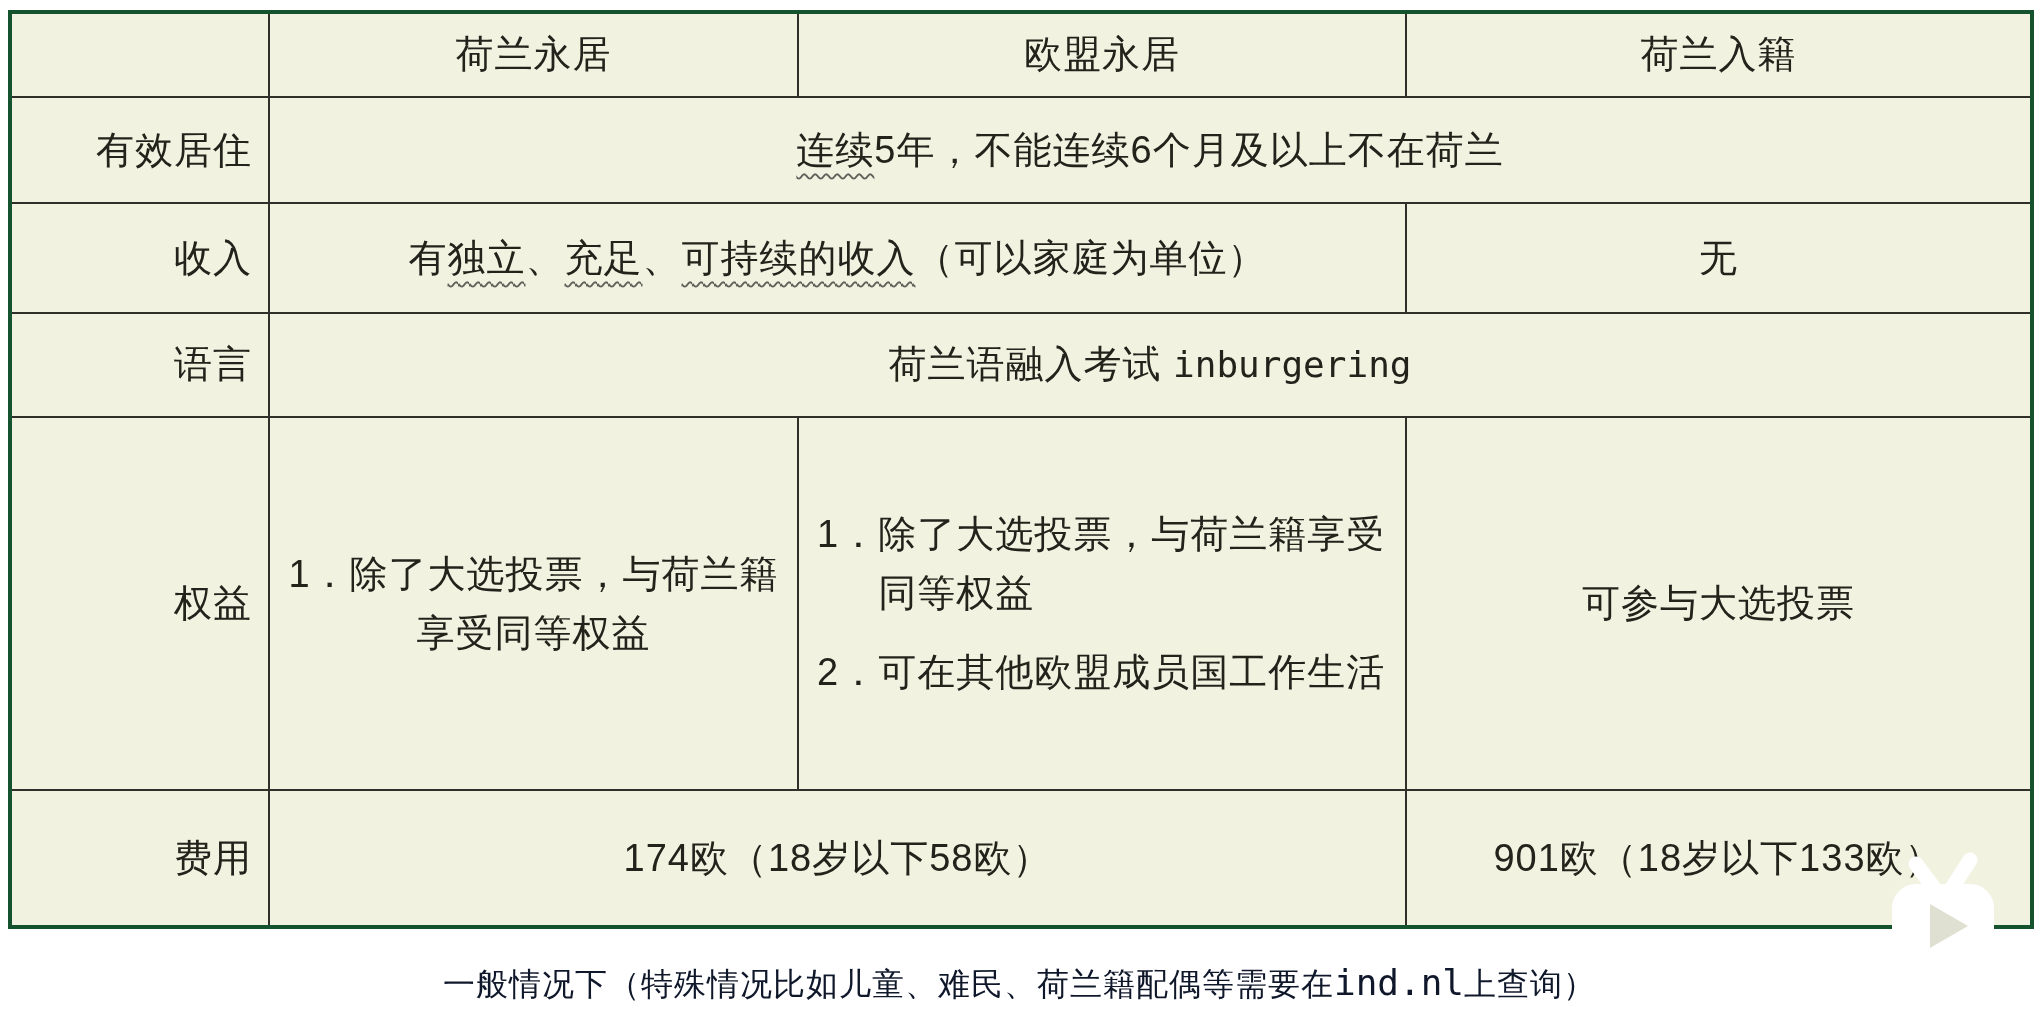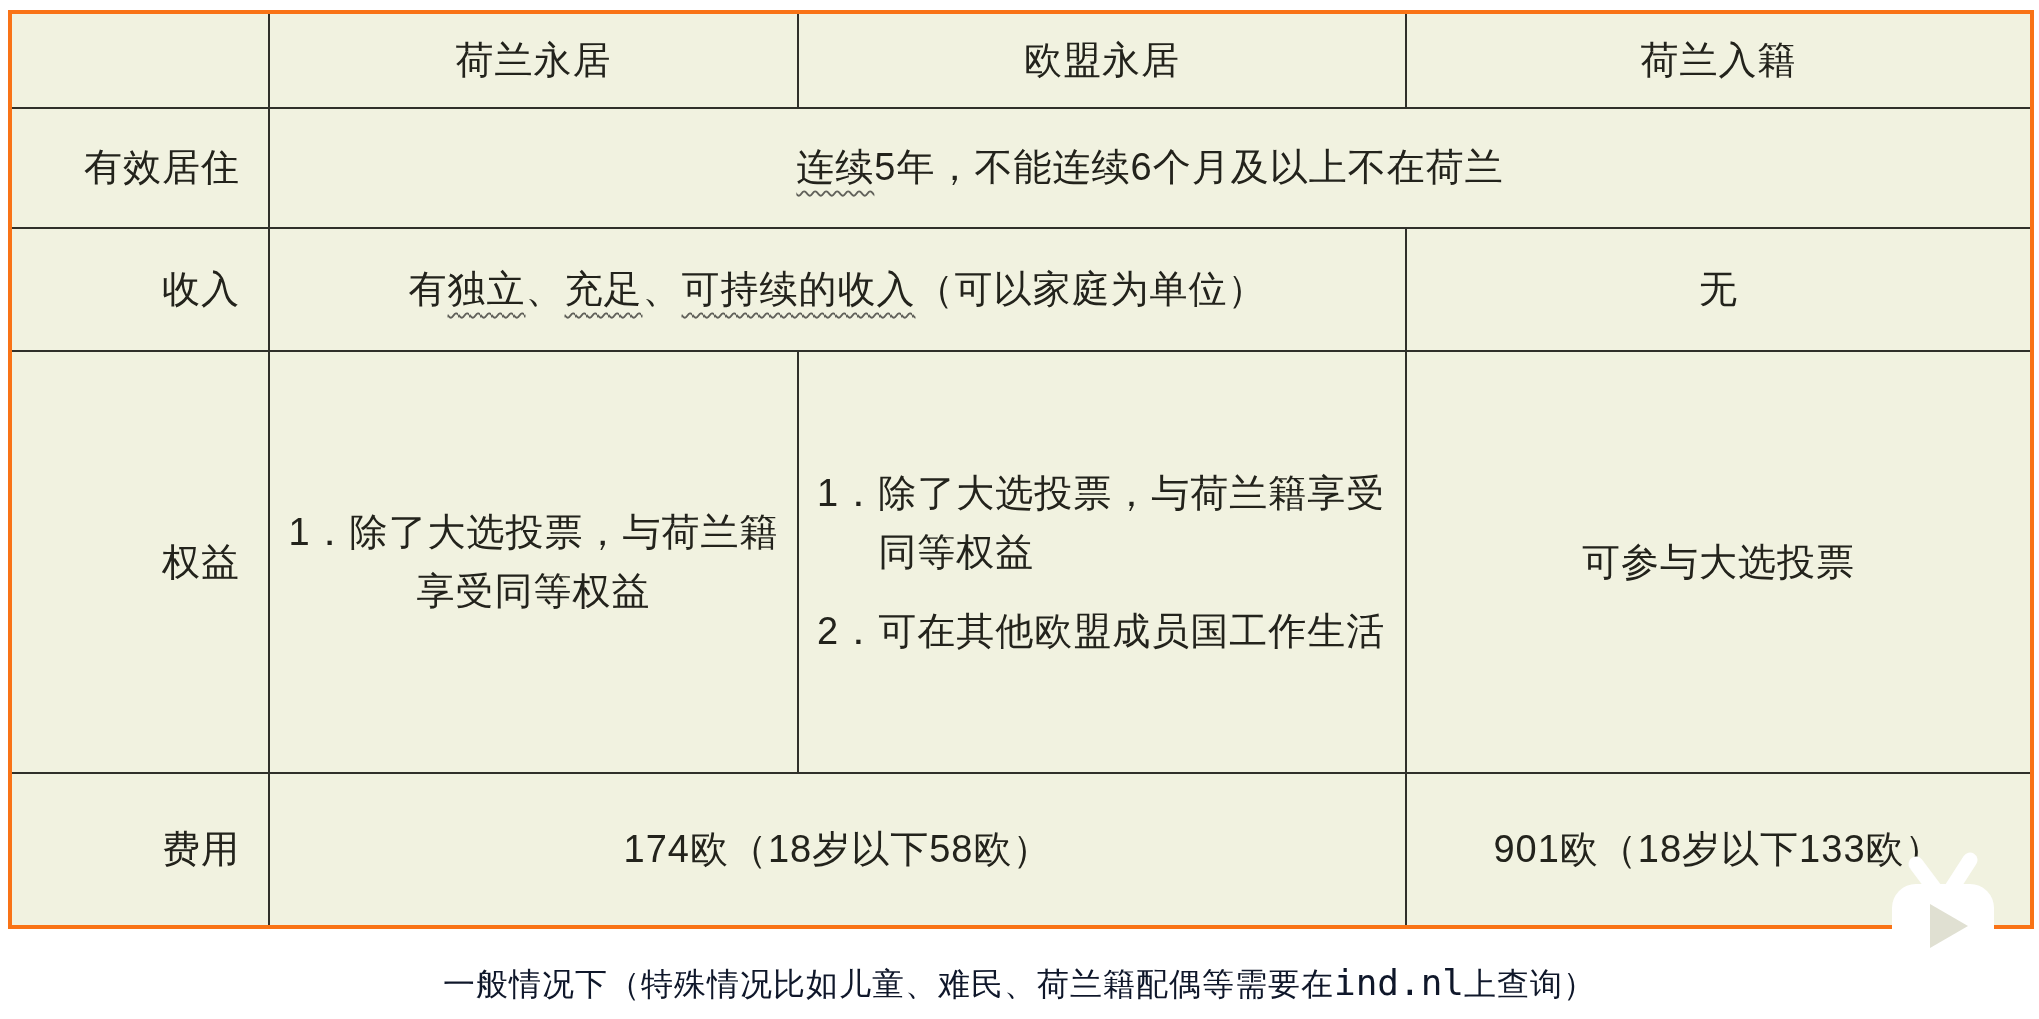--- a/index.html
+++ b/index.html
@@ -8,29 +8,29 @@
     background:#ffffff;
     font-family:"Liberation Sans",sans-serif;
     color:#23231c;
   }
   table.cmp{
     position:absolute;left:8px;top:10px;
     width:2022px;height:919px;
     border-collapse:collapse;table-layout:fixed;
     background:#f1f2e0;
   }
-  table.cmp{border:4px solid #f97316;}
+  table.cmp{border:4px solid #14532d;}
   .cmp td,.cmp th{
     border:2px solid #30302a;
     font-size:38px;font-weight:normal;
     vertical-align:middle;text-align:center;
     padding:4px 18px;
     letter-spacing:1px;
   }
-  .cmp th.rowlab{text-align:right;padding-right:28px;}
+  .cmp th.rowlab{text-align:right;padding-right:16px;}
   .r-header{height:58px;}
   .r-residence{height:78px;}
   .r-income{height:80px;}
   .r-language{height:76px;}
   .r-other{height:120px;}
   .r-rights{height:273px;}
   .r-duration{height:134px;}
   .r-fee{height:100px;}
   .wavy{
     text-decoration-line:underline;
@@ -90,20 +90,27 @@
       <span class="wavy">连续</span><span>5年，不能连续6个月及以上不在荷兰</span>
     </td>
   </tr>
   <tr class="r-income">
     <th class="rowlab">收入</th>
     <td colspan="2">
       <span>有</span><span class="wavy">独立</span><span>、</span><span class="wavy">充足</span><span>、</span><span class="wavy">可持续的收入</span><span>（可以家庭为单位）</span>
     </td>
     <td>无</td>
   </tr>
+  <tr class="r-language">
+    <th class="rowlab">语言</th>
+    <td colspan="3">
+      <span>荷兰语融入考试</span>
+      <span class="mono">inburgering</span>
+    </td>
+  </tr>
   <tr class="r-rights">
     <th class="rowlab">权益</th>
     <td class="leftcell">
       <div style="line-height:1.55;text-align:center;">
         <span>1．</span><span>除了大选投票，与荷兰籍享受同等权益</span>
       </div>
     </td>
     <td class="leftcell">
       <div class="num-item">
         <span class="num">1．</span>

